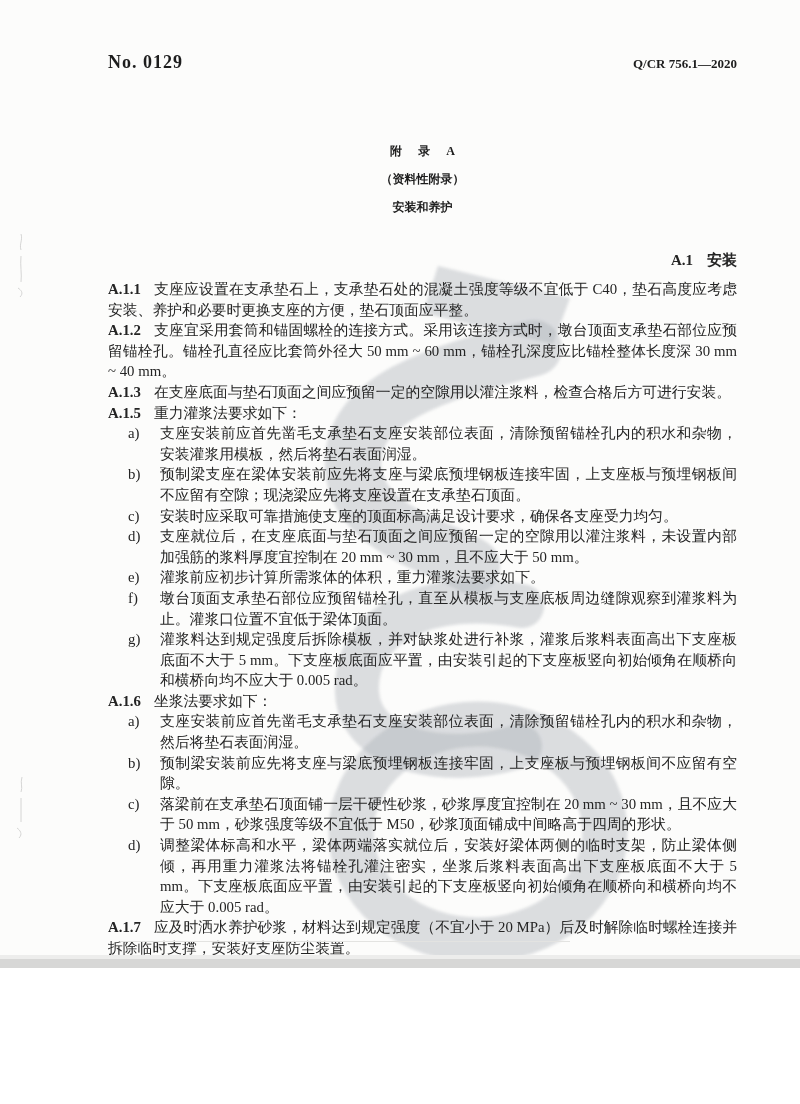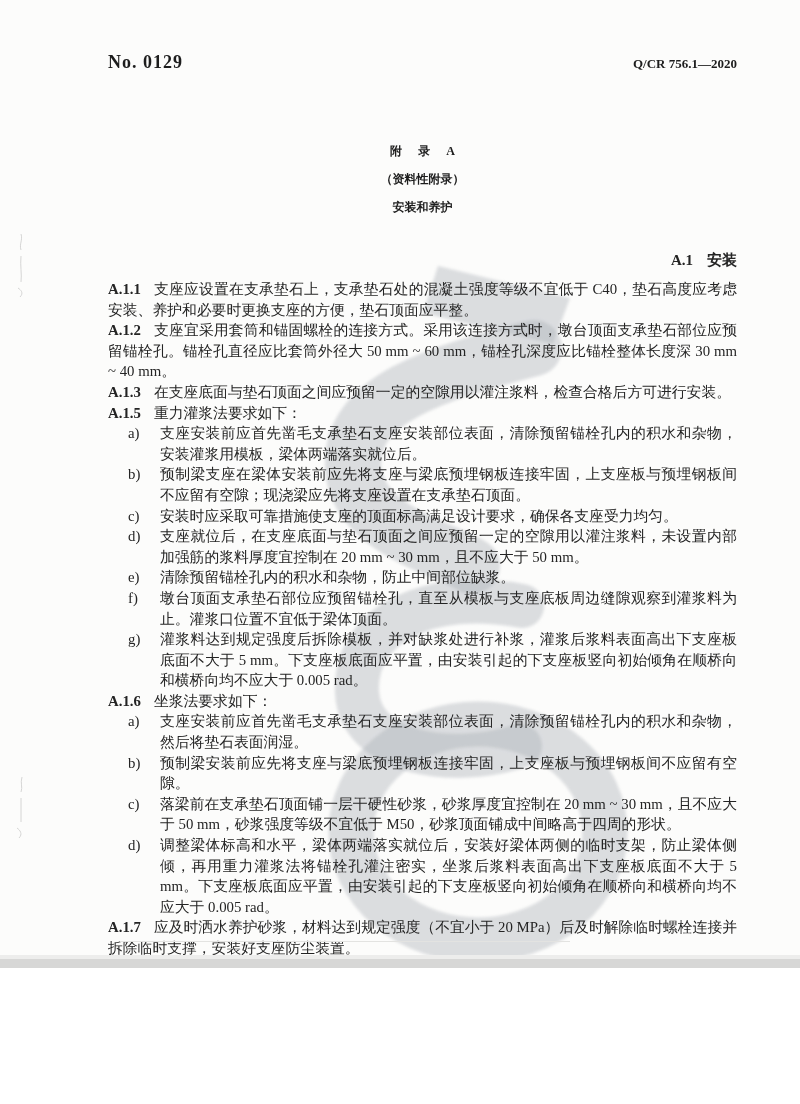--- a/index.html
+++ b/index.html
@@ -75,25 +75,25 @@
 
       <p class="para"><span class="num">A.1.1</span><span>支座应设置在支承垫石上，支承垫石处的混凝土强度等级不宜低于 C40，垫石高度应考虑安装、养护和必要时更换支座的方便，垫石顶面应平整。</span></p>
 
       <p class="para"><span class="num">A.1.2</span><span>支座宜采用套筒和锚固螺栓的连接方式。采用该连接方式时，墩台顶面支承垫石部位应预留锚栓孔。锚栓孔直径应比套筒外径大 50 mm ~ 60 mm，锚栓孔深度应比锚栓整体长度深 30 mm ~ 40 mm。</span></p>
 
       <p class="para"><span class="num">A.1.3</span><span>在支座底面与垫石顶面之间应预留一定的空隙用以灌注浆料，检查合格后方可进行安装。</span></p>
 
 
       <p class="para"><span class="num">A.1.5</span><span>重力灌浆法要求如下：</span></p>
 
-      <div class="li"><span class="marker">a)</span><span>支座安装前应首先凿毛支承垫石支座安装部位表面，清除预留锚栓孔内的积水和杂物，安装灌浆用模板，梁体两端落实就位后。</span></div>
+      <div class="li"><span class="marker">a)</span><span>支座安装前应首先凿毛支承垫石支座安装部位表面，清除预留锚栓孔内的积水和杂物，安装灌浆用模板，然后将垫石表面润湿。</span></div>
       <div class="li"><span class="marker">b)</span><span>预制梁支座在梁体安装前应先将支座与梁底预埋钢板连接牢固，上支座板与预埋钢板间不应留有空隙；现浇梁应先将支座设置在支承垫石顶面。</span></div>
       <div class="li"><span class="marker">c)</span><span>安装时应采取可靠措施使支座的顶面标高满足设计要求，确保各支座受力均匀。</span></div>
       <div class="li"><span class="marker">d)</span><span>支座就位后，在支座底面与垫石顶面之间应预留一定的空隙用以灌注浆料，未设置内部加强筋的浆料厚度宜控制在 20 mm ~ 30 mm，且不应大于 50 mm。</span></div>
-      <div class="li"><span class="marker">e)</span><span>清除预留锚栓孔内的积水和杂物，防止中间部位缺浆。</span></div>
+      <div class="li"><span class="marker">e)</span><span>灌浆前应初步计算所需浆体的体积，重力灌浆法要求如下。</span></div>
       <div class="li"><span class="marker">f)</span><span>墩台顶面支承垫石部位应预留锚栓孔，直至从模板与支座底板周边缝隙观察到灌浆料为止。灌浆口位置不宜低于梁体顶面。</span></div>
       <div class="li"><span class="marker">g)</span><span>灌浆料达到规定强度后拆除模板，并对缺浆处进行补浆，灌浆后浆料表面高出下支座板底面不大于 5 mm。下支座板底面应平置，由安装引起的下支座板竖向初始倾角在顺桥向和横桥向均不应大于 0.005 rad。</span></div>
 
       <p class="para"><span class="num">A.1.6</span><span>坐浆法要求如下：</span></p>
 
       <div class="li"><span class="marker">a)</span><span>支座安装前应首先凿毛支承垫石支座安装部位表面，清除预留锚栓孔内的积水和杂物，然后将垫石表面润湿。</span></div>
       <div class="li"><span class="marker">b)</span><span>预制梁安装前应先将支座与梁底预埋钢板连接牢固，上支座板与预埋钢板间不应留有空隙。</span></div>
       <div class="li"><span class="marker">c)</span><span>落梁前在支承垫石顶面铺一层干硬性砂浆，砂浆厚度宜控制在 20 mm ~ 30 mm，且不应大于 50 mm，砂浆强度等级不宜低于 M50，砂浆顶面铺成中间略高于四周的形状。</span></div>
       <div class="li"><span class="marker">d)</span><span>调整梁体标高和水平，梁体两端落实就位后，安装好梁体两侧的临时支架，防止梁体侧倾，再用重力灌浆法将锚栓孔灌注密实，坐浆后浆料表面高出下支座板底面不大于 5 mm。下支座板底面应平置，由安装引起的下支座板竖向初始倾角在顺桥向和横桥向均不应大于 0.005 rad。</span></div>
 

